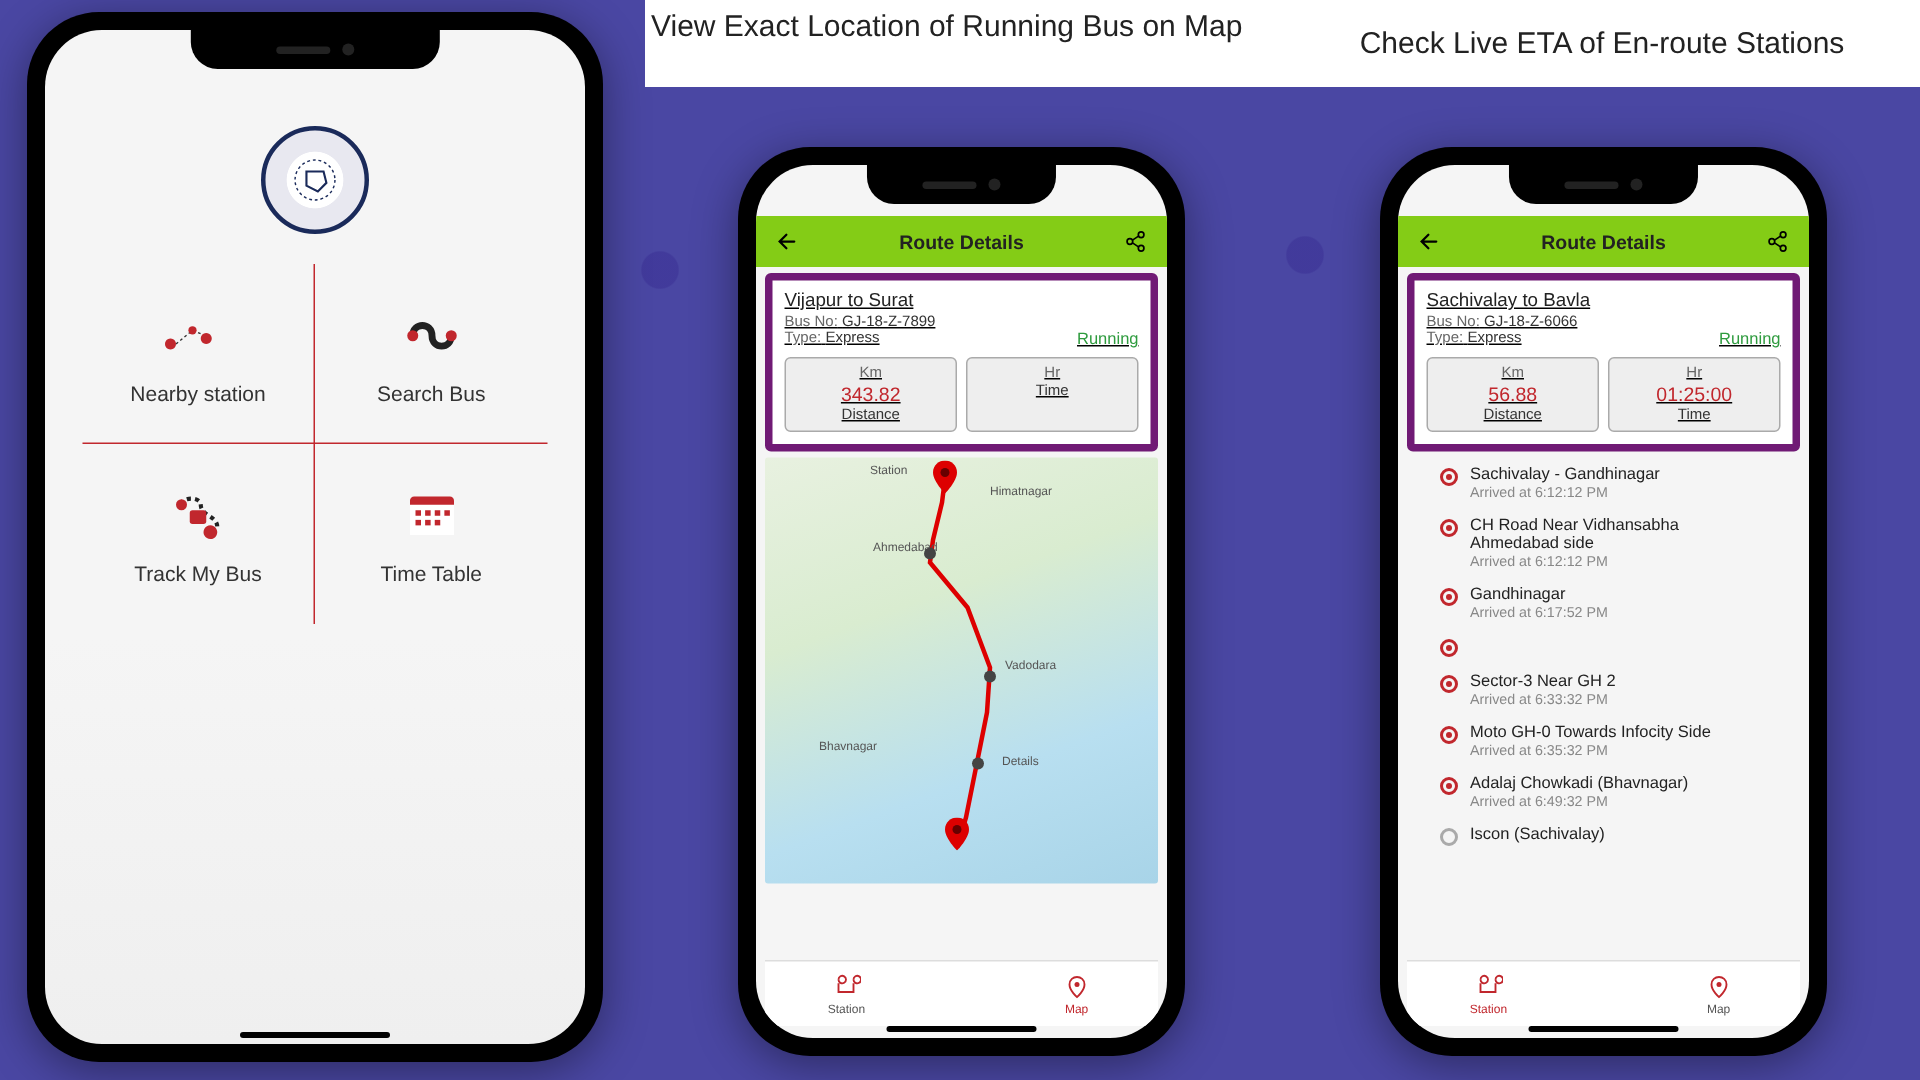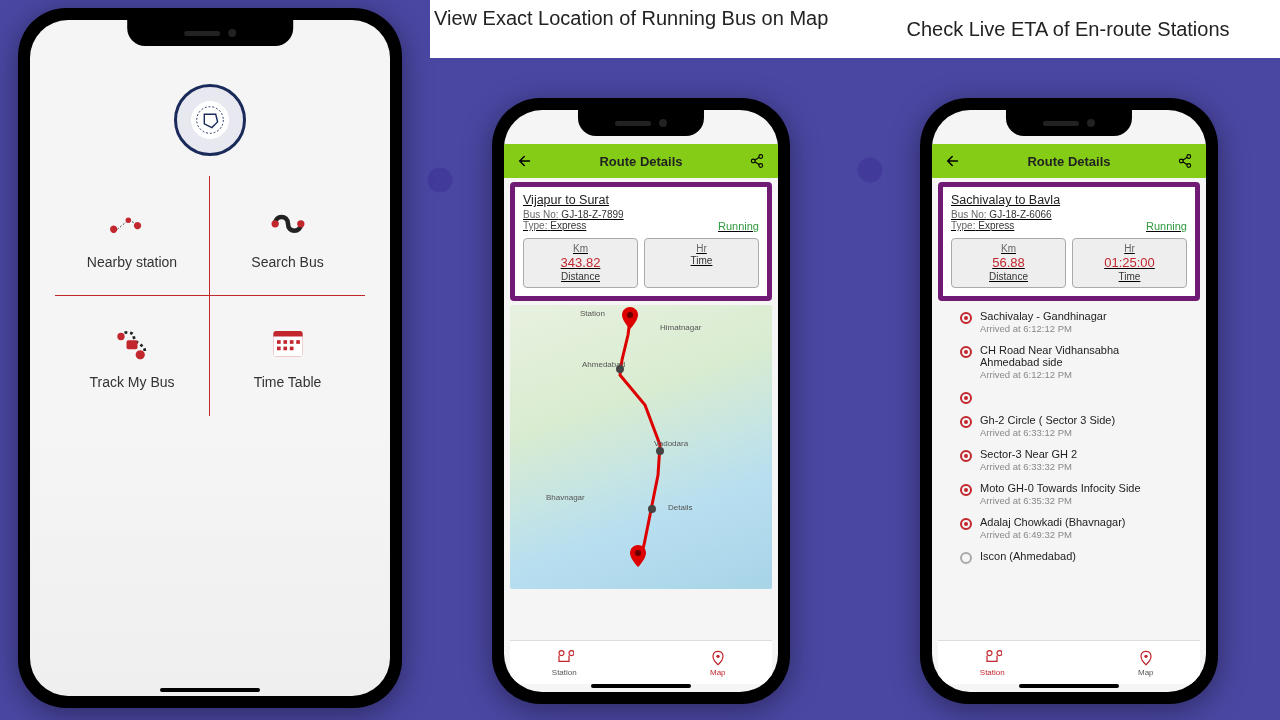--- a/index.html
+++ b/index.html
@@ -245,21 +245,21 @@
         </div>
       </div>
     </div>
     <div class="map-area">
       <svg style="position:absolute;inset:0;width:100%;height:100%">
         <path class="route-line" d="M120 14 L118 30 L112 55 L110 70 L135 100 L150 140 L148 170 L142 200 L134 240 L128 260"></path>
       </svg>
       <div class="map-city" style="top:4px;left:70px">Station</div>
       <div class="map-city" style="top:18px;left:150px">Himatnagar</div>
       <div class="map-city" style="top:55px;left:72px">Ahmedabad</div>
-      <div class="map-city" style="top:134px;left:144px">Vadodara</div>
+      <div class="map-city" style="top:134px;left:160px">Vadodara</div>
       <div class="map-city" style="top:188px;left:36px">Bhavnagar</div>
       <div class="map-city" style="top:198px;left:158px">Details</div>
       <svg class="pin" style="top:2px;left:112px" viewBox="0 0 16 22">
           <path d="M8 0 C12 0 16 3 16 8 C16 14 8 22 8 22 C8 22 0 14 0 8 C0 3 4 0 8 0" fill="#d00"></path>
           <circle cx="8" cy="8" r="3" fill="#600"></circle>
         </svg>
       <div class="dot" style="top:60px;left:106px"></div>
       <div class="dot" style="top:142px;left:146px"></div>
       <div class="dot" style="top:200px;left:138px"></div>
       <svg class="pin" style="top:240px;left:120px" viewBox="0 0 16 22">
@@ -333,27 +333,27 @@
         </div>
         <div class="station-row">
           <div class="st-dot filled"></div>
           <div class="st-body">
             <div class="st-name">CH Road Near Vidhansabha Ahmedabad side</div>
             <div class="st-time">Arrived at  6:12:12 PM</div>
           </div>
         </div>
         <div class="station-row">
           <div class="st-dot filled"></div>
-        </div>
-        <div class="station-row">
-          <div class="st-dot filled"></div>
-          <div class="st-body">
-            <div class="st-name">Gh-2 Circle ( Sector 3 Side)</div>
-            <div class="st-time">Arrived at  6:33:12 PM</div>
-          </div>
+          <div class="st-body">
+            <div class="st-name">Gandhinagar</div>
+            <div class="st-time">Arrived at  6:17:52 PM</div>
+          </div>
+        </div>
+        <div class="station-row">
+          <div class="st-dot filled"></div>
         </div>
         <div class="station-row">
           <div class="st-dot filled"></div>
           <div class="st-body">
             <div class="st-name">Sector-3 Near GH 2</div>
             <div class="st-time">Arrived at  6:33:32 PM</div>
           </div>
         </div>
         <div class="station-row">
           <div class="st-dot filled"></div>
@@ -365,21 +365,21 @@
         <div class="station-row">
           <div class="st-dot filled"></div>
           <div class="st-body">
             <div class="st-name">Adalaj Chowkadi (Bhavnagar)</div>
             <div class="st-time">Arrived at  6:49:32 PM</div>
           </div>
         </div>
         <div class="station-row">
           <div class="st-dot empty"></div>
           <div class="st-body">
-            <div class="st-name">Iscon (Ahmedabad)</div>
+            <div class="st-name">Iscon (Sachivalay)</div>
           </div>
         </div>
       </div>
     <div class="bottom-nav">
       <div class="bn-item active">
         <svg viewBox="0 0 24 20">
             <path d="M6 4 a3 3 0 1 1 0 0.1 M6 7 L6 14 L18 14 L18 7 M18 4 a3 3 0 1 1 0 0.1" stroke="#c1272d" stroke-width="1.5" fill="none"></path>
           </svg>
         <span>Station</span>
       </div>

